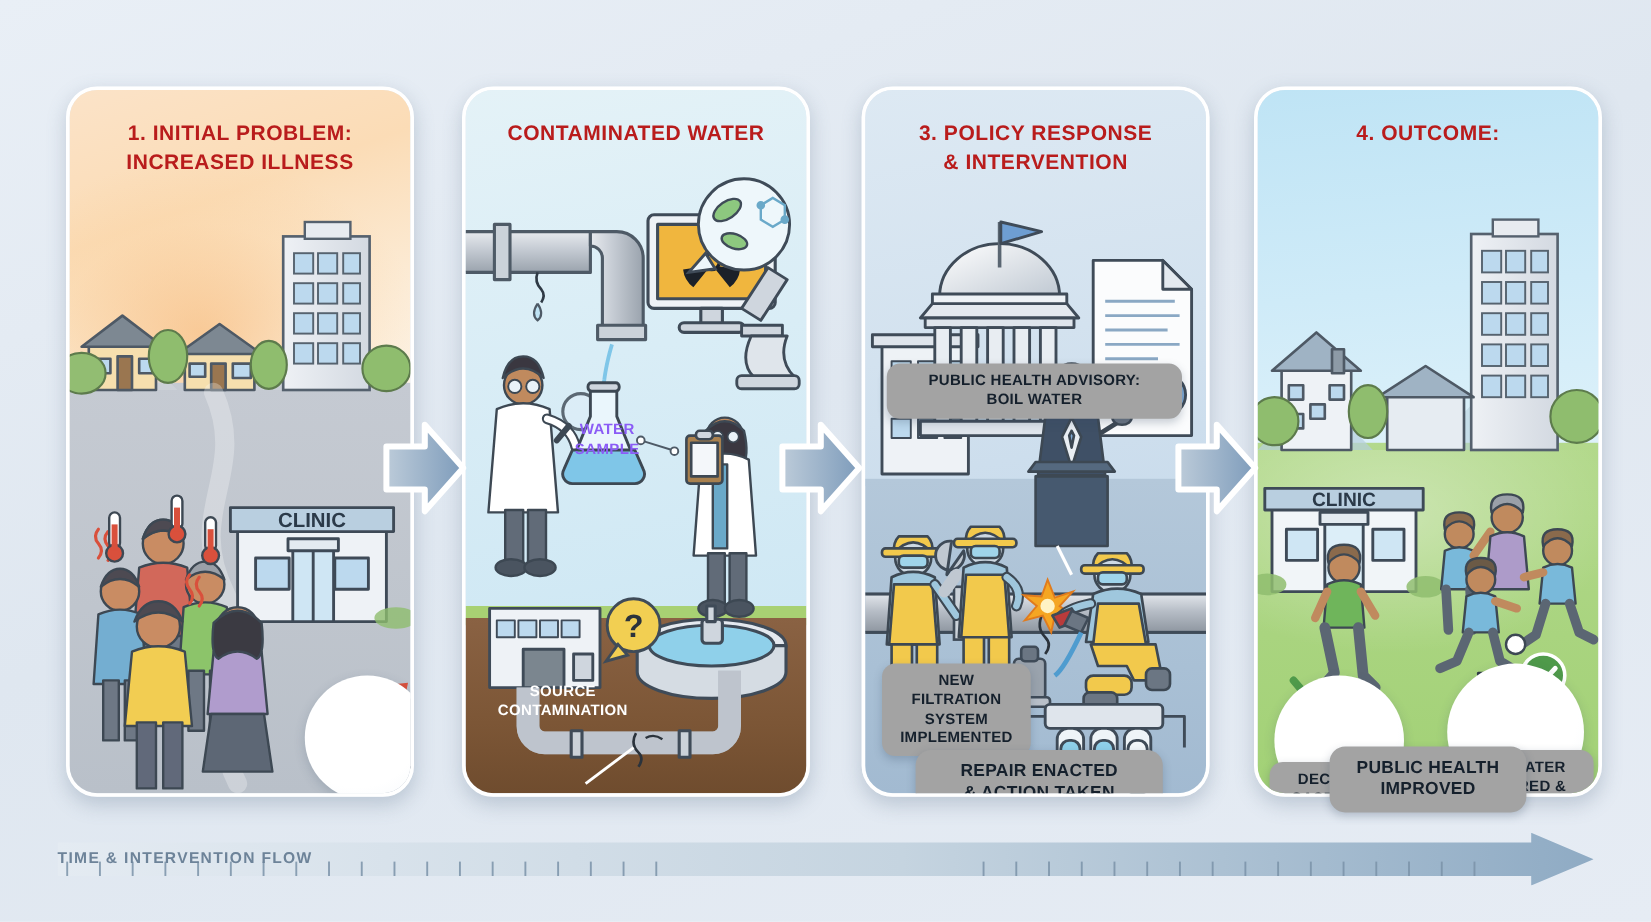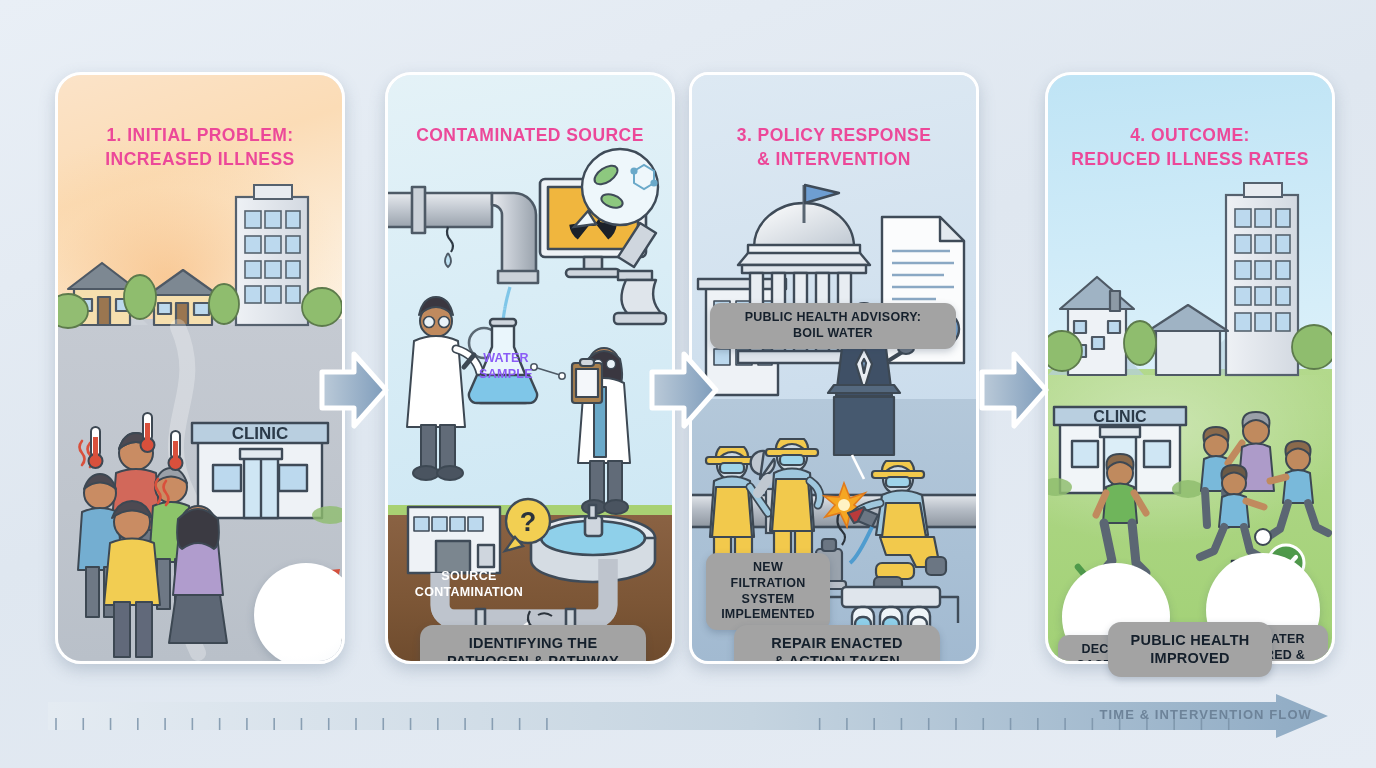--- a/index.html
+++ b/index.html
@@ -12,21 +12,21 @@
 
   
   .panel{
     position:absolute; top:72px; width:290px; height:592px;
     border-radius:26px; overflow:hidden;
     border:3px solid #ffffff;
     box-shadow:0 6px 16px rgba(90,110,135,.28);
   }
   #panel-1{ left:55px; }
   #panel-2{ left:385px; }
-  #panel-3{ left:689px;border-radius:19px; }
+  #panel-3{ left:718px; }
   #panel-4{ left:1045px; }
 
   .sky{ position:absolute; left:0; right:0; top:0; }
   .ground{ position:absolute; left:0; right:0; bottom:0; }
 
   
   #panel-1 .sky{ height:250px; background:linear-gradient(160deg,#fbe3c8 0%,#fbdcb6 38%,#fcedd9 78%,#fdf4e7 100%); }
   #panel-1 .glow{ position:absolute; left:-40px; top:60px; width:330px; height:260px;
     background:radial-gradient(ellipse at 45% 55%, rgba(246,176,104,.55) 0%, rgba(250,205,150,.25) 45%, rgba(255,255,255,0) 72%); }
   #panel-1 .ground{ height:342px; background:linear-gradient(180deg,#c5cad2 0%,#bfc5cd 55%,#b9c0c9 100%); }
@@ -41,22 +41,22 @@
   #panel-3 .ground{ height:262px; background:linear-gradient(180deg,#b4c8da 0%,#a9c0d5 60%,#a2bad1 100%); }
 
   
   #panel-4 .sky{ height:300px; background:linear-gradient(175deg,#bfe4f5 0%,#cfebf8 55%,#ddf1fa 100%); }
   #panel-4 .ground{ height:292px; background:linear-gradient(180deg,#b3d98c 0%,#a9d47f 55%,#a2d176 100%); }
   #panel-4 .swoosh{ position:absolute; left:-30px; top:300px; width:350px; height:180px;
      background:radial-gradient(ellipse at 40% 30%, rgba(255,255,255,.35) 0%, rgba(255,255,255,0) 65%); }
 
   .ptitle{
     position:absolute; left:10px; right:10px; top:24px;
-    text-align:center; color:#ec4899;
-    font-size:17.5px; font-weight:bold; letter-spacing:.45px; line-height:1.38;margin-top:24px;
+    text-align:center; color:#b91c1c;
+    font-size:17.5px; font-weight:bold; letter-spacing:.45px; line-height:1.38;
   }
 
   
   .connector{ position:absolute; top:348px; width:72px; height:84px; }
   #arrow-1{ left:318px; } #arrow-2{ left:648px; } #arrow-3{ left:978px; }
 
   
   .chip{
     position:absolute; background:#a3a3a3; border-radius:11px;
     padding:7px 11px; text-align:center;
@@ -74,21 +74,21 @@
 
   .badge{
     position:absolute; border-radius:50%;
     background:radial-gradient(circle at 42% 36%, #ffffff 0%, #ffffff 62%, #f4f7fa 100%);
     box-shadow:0 3px 9px rgba(60,80,105,.22);
   }
 
   
   #timeline{ position:absolute; left:48px; top:694px; width:1280px; height:44px; }
   #timeline-label{
-    position:absolute; left:0; right:16px; top:13px; text-align:right;
+    position:absolute; left:0; right:16px; top:13px; text-align:left;
     font-size:13px; font-weight:bold; letter-spacing:1.1px; color:#6d8399;
   }
   svg{ display:block; }
 </style>
 </head>
 <body>
 
 <div id="stage">
 
   <div class="panel" id="panel-1">
@@ -374,37 +374,33 @@
       <line x1="100" y1="578" x2="140" y2="548" stroke="#ffffff" stroke-width="2.4"></line>
 
       <g>
         <circle cx="140" cy="446" r="22" fill="#f2cf52" stroke="#3f4b58" stroke-width="2.4"></circle>
         <path d="M127 462 l-10 14 l18 -5 z" fill="#f2cf52" stroke="#3f4b58" stroke-width="2.4"></path>
         <text x="140" y="456" font-family="Liberation Sans, sans-serif" font-size="27" font-weight="bold" text-anchor="middle" fill="#2b333c">?</text>
       </g>
     </svg>
 
     <div class="ptitle">
-      <div>CONTAMINATED SOURCE</div>
+      <div>CONTAMINATED WATER</div>
     </div>
 
     <div class="plainlabel dark" style="left:70px;top:276px;width:96px;">
       <div>WATER</div>
       <div>SAMPLE</div>
     </div>
 
     <div class="plainlabel light" style="left:6px;top:494px;width:150px;">
       <div>SOURCE</div>
       <div>CONTAMINATION</div>
     </div>
 
-    <div class="chip big" style="left:32px;top:550px;width:226px;">
-      <div>IDENTIFYING THE</div>
-      <div>PATHOGEN &amp; PATHWAY</div>
-    </div>
   </div>
 
   <div class="panel" id="panel-3">
     <div class="sky"></div>
     <div class="ground"></div>
 
     <svg width="290" height="592" viewBox="0 0 290 592" style="position:absolute;left:0;top:0;">
       <defs>
         <linearGradient id="domeG" x1="0" y1="0" x2="1" y2="1">
           <stop offset="0" stop-color="#ffffff"></stop>
@@ -697,21 +693,20 @@
         <path d="M8 0 h58 l-7 72 h-44 z" fill="#dff0fa" stroke="#2f3a45" stroke-width="2.6" stroke-linejoin="round"></path>
         <path d="M11 14 h52 l-5 58 h-42 z" fill="#8fd0ea"></path>
         <path d="M18 22 l4 40" stroke="#ffffff" stroke-width="3.4" opacity=".75" stroke-linecap="round"></path>
         <circle cx="62" cy="2" r="18" fill="#4f9a4a" stroke="#ffffff" stroke-width="3"></circle>
         <path d="M54 2 l6 7 l12 -13" stroke="#ffffff" stroke-width="4.2" fill="none" stroke-linecap="round" stroke-linejoin="round"></path>
       </g>
     </svg>
 
     <div class="ptitle">
       <div>4. OUTCOME:</div>
-      <div>REDUCED ILLNESS RATES</div>
     </div>
 
     <div class="badge" style="left:14px;top:488px;width:108px;height:108px;"></div>
     <div class="chip" style="left:10px;top:560px;width:118px;">
       <div>DECLINING</div>
       <div>CASE RATES</div>
     </div>
 
     <div class="badge" style="left:158px;top:478px;width:114px;height:114px;"></div>
     <div class="chip" style="left:150px;top:550px;width:130px;">

